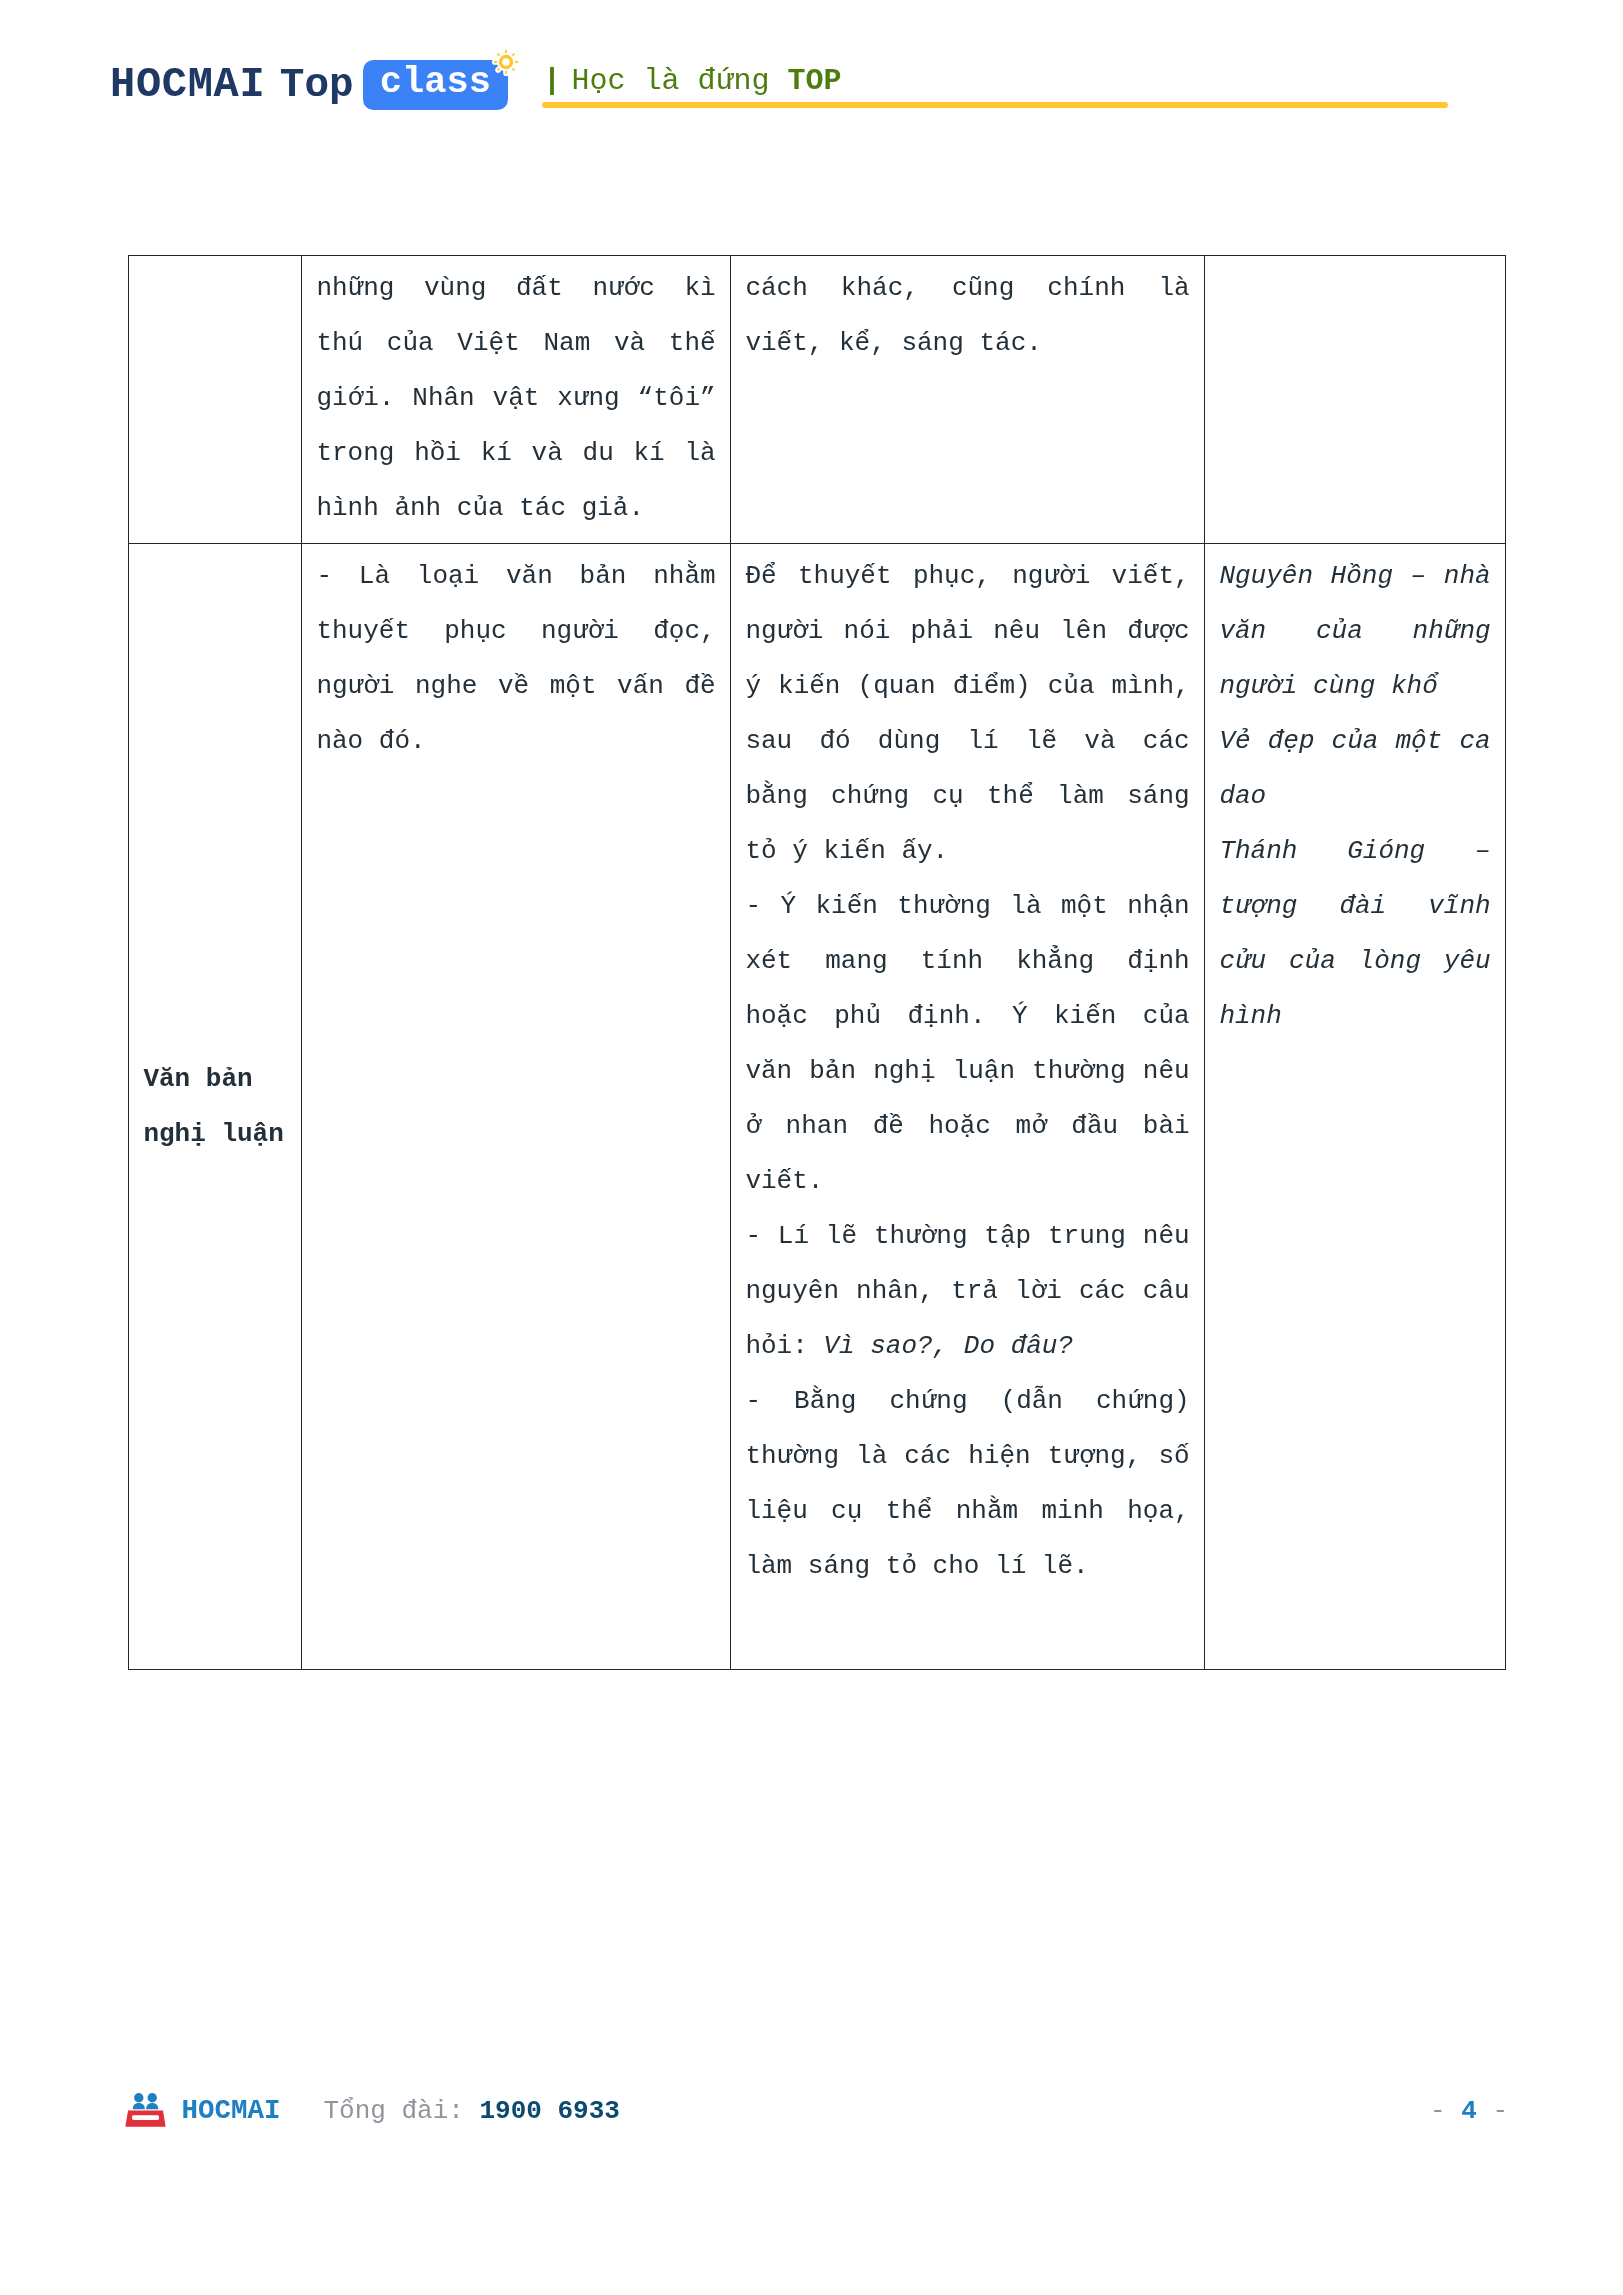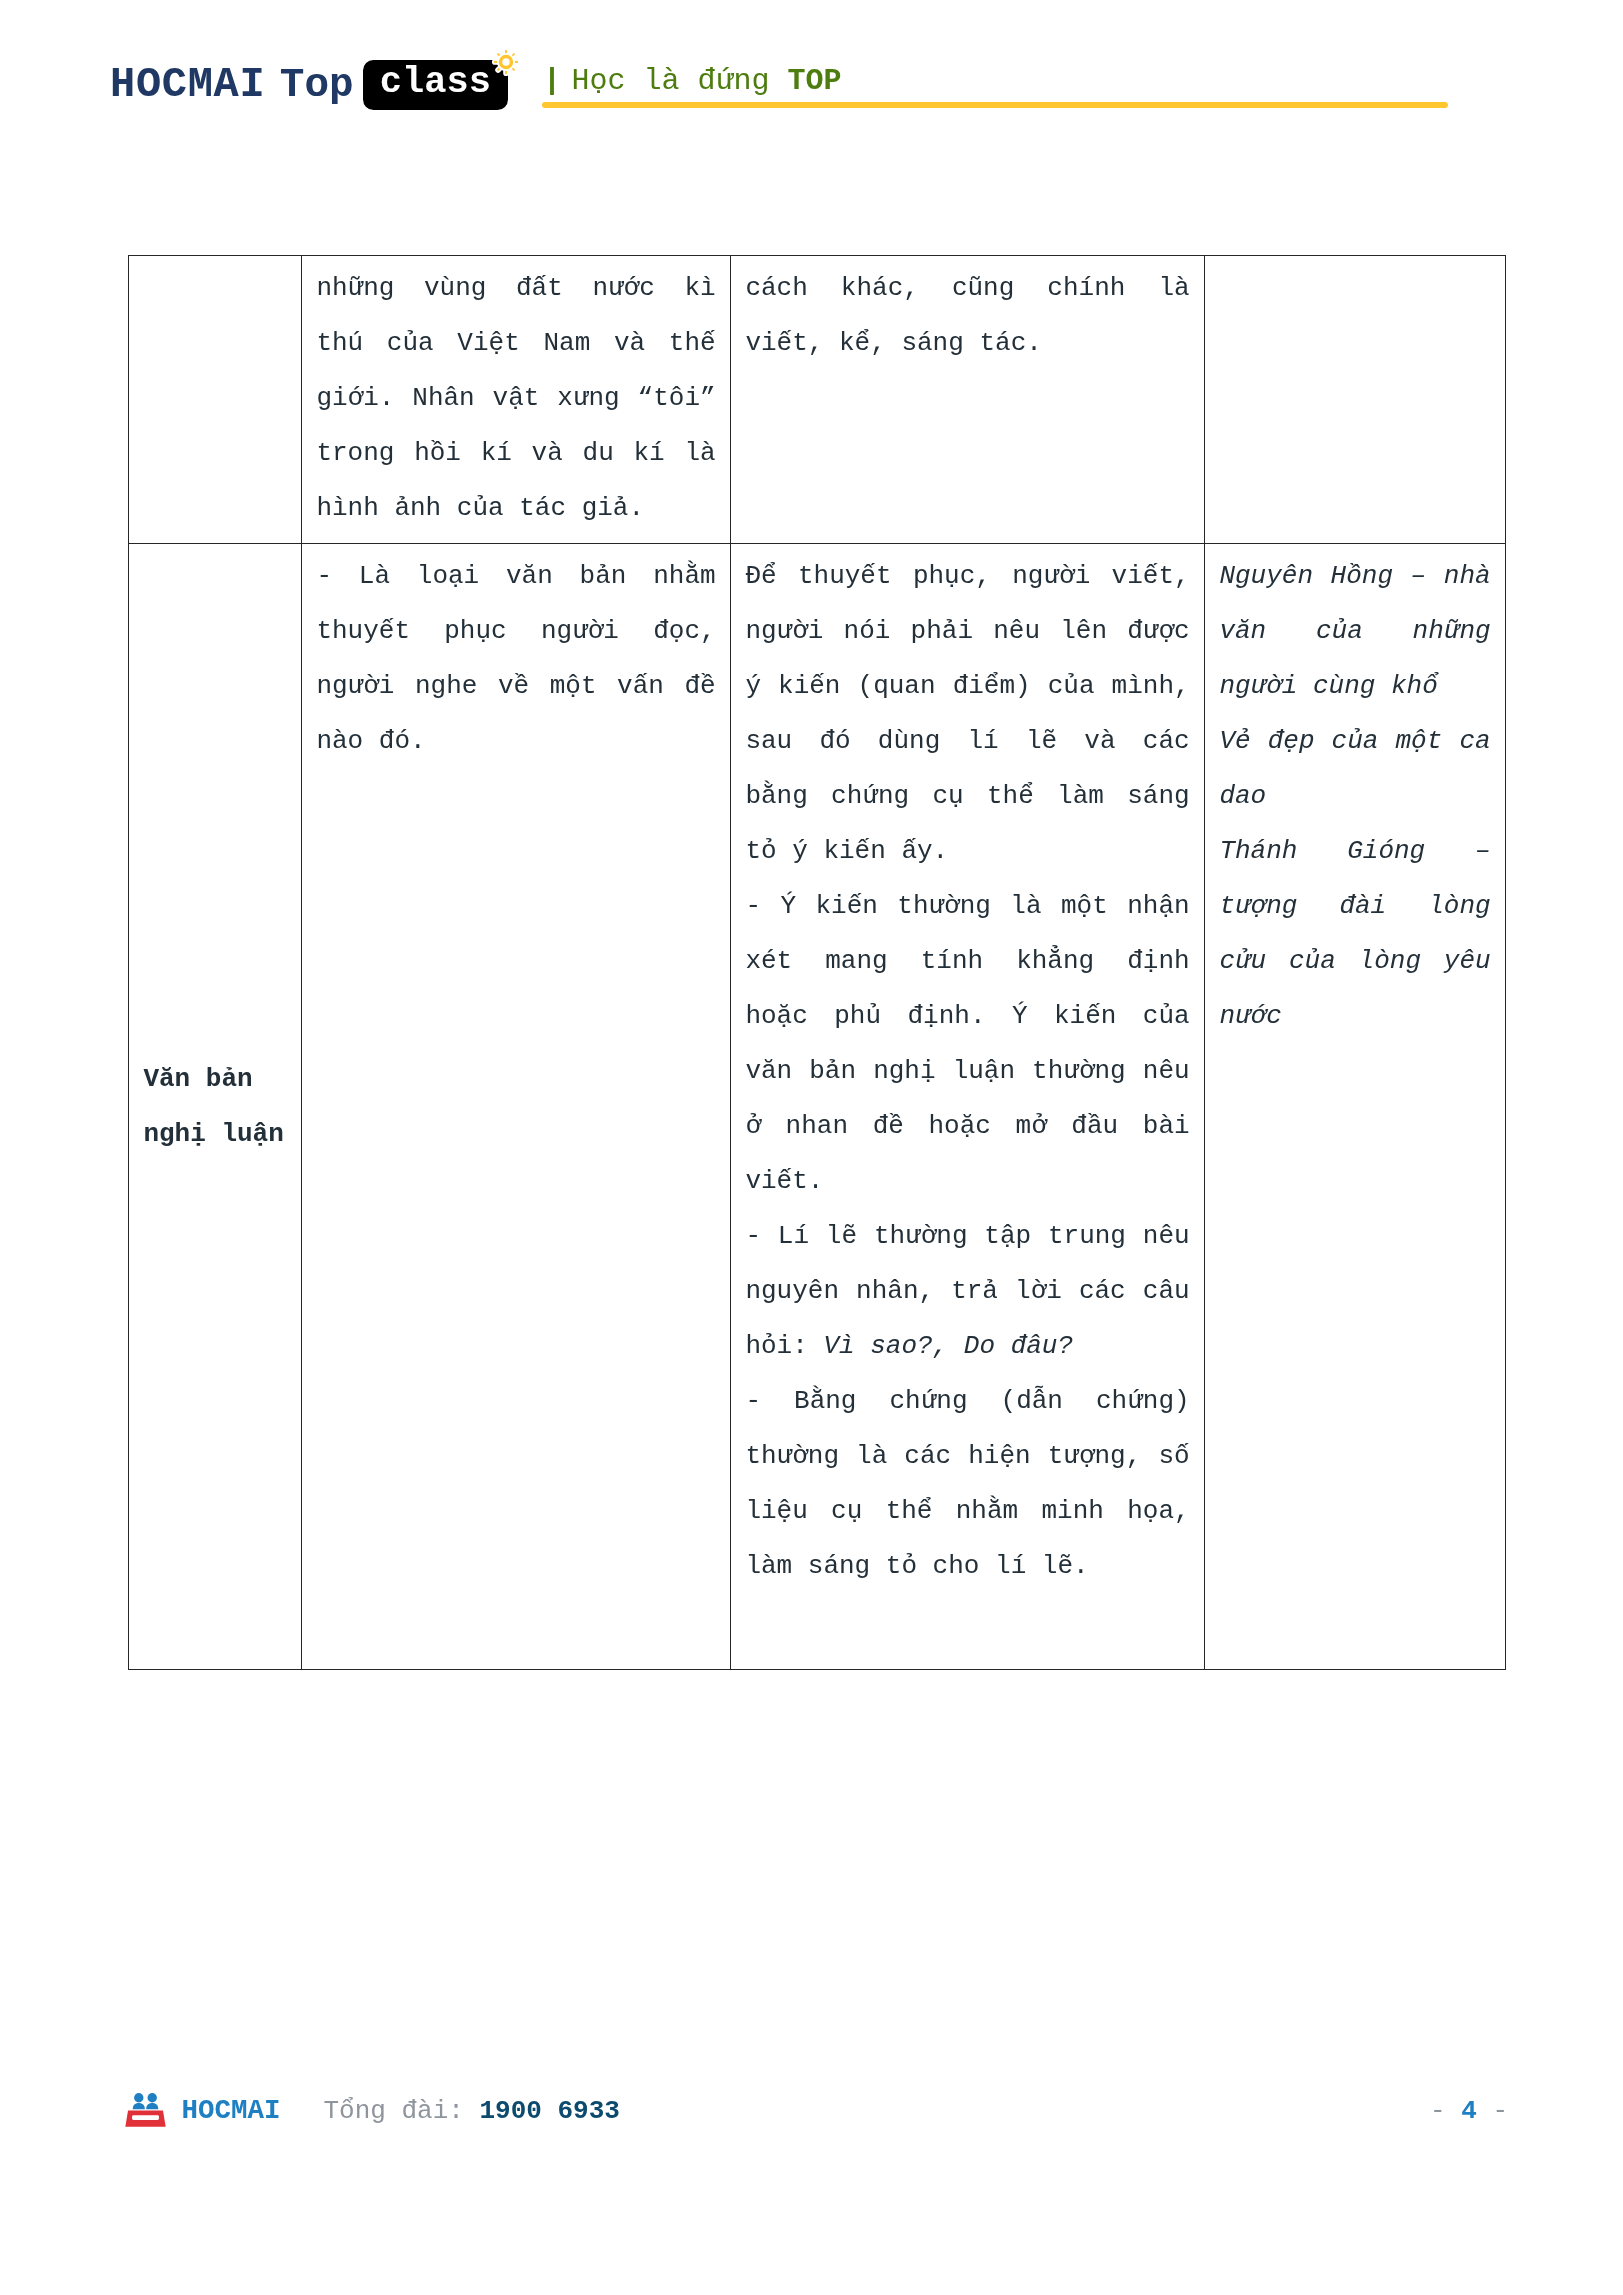--- a/index.html
+++ b/index.html
@@ -19,21 +19,21 @@
     display:flex; align-items:center;
   }
   .logo-brand {
     font-size:42px; font-weight:bold; color:#1F3864; letter-spacing:0.7px;
   }
   .logo-top {
     font-size:41px; font-weight:bold; color:#1F3864; margin-left:14.4px;
   }
   .logo-badge {
     position:relative; margin-left:9.2px;
-    background:#000000; border-radius:10.5px;
+    background:#3b82f6; border-radius:10.5px;
     padding:1.3px 17px 6.5px 17px;
     font-size:37px; font-weight:bold; color:#ffffff;
   }
   .gear { position:absolute; top:-13px; right:-13px; }
 
   .tagline {
     position:absolute; left:543px; top:64px;
     font-size:30px; color:#4d7c0f; white-space:nowrap;
   }
   .tag-pipe { font-weight:bold; margin-right:10.5px; }
@@ -139,21 +139,21 @@
         </td>
         <td>
           <p>Để thuyết phục, người viết, người nói phải nêu lên được ý kiến (quan điểm) của mình, sau đó dùng lí lẽ và các bằng chứng cụ thể làm sáng tỏ ý kiến ấy.</p>
           <p>- Ý kiến thường là một nhận xét mang tính khẳng định hoặc phủ định. Ý kiến của văn bản nghị luận thường nêu ở nhan đề hoặc mở đầu bài viết.</p>
           <p><span>- Lí lẽ thường tập trung nêu nguyên nhân, trả lời các câu hỏi: </span><em>Vì sao?, Do đâu?</em></p>
           <p>- Bằng chứng (dẫn chứng) thường là các hiện tượng, số liệu cụ thể nhằm minh họa, làm sáng tỏ cho lí lẽ.</p>
         </td>
         <td class="examples">
           <p>Nguyên Hồng – nhà văn của những người cùng khổ</p>
           <p>Vẻ đẹp của một ca dao</p>
-          <p>Thánh Gióng – tượng đài lòng cửu của lòng yêu nước</p>
+          <p>Thánh Gióng – tượng đài vĩnh cửu của lòng yêu hình</p>
         </td>
       </tr>
     </tbody>
   </table>
 
   <div class="footer">
     <svg class="footer-logo" width="43" height="43" viewBox="0 0 64 64" aria-hidden="true">
       <circle cx="22" cy="13" r="7" fill="#1E7FC2"></circle>
       <circle cx="42" cy="13" r="7" fill="#1E7FC2"></circle>
       <path fill="#1E7FC2" d="M13 30 c0-7 5-9 9-9 s9 2 9 9 Z"></path>

